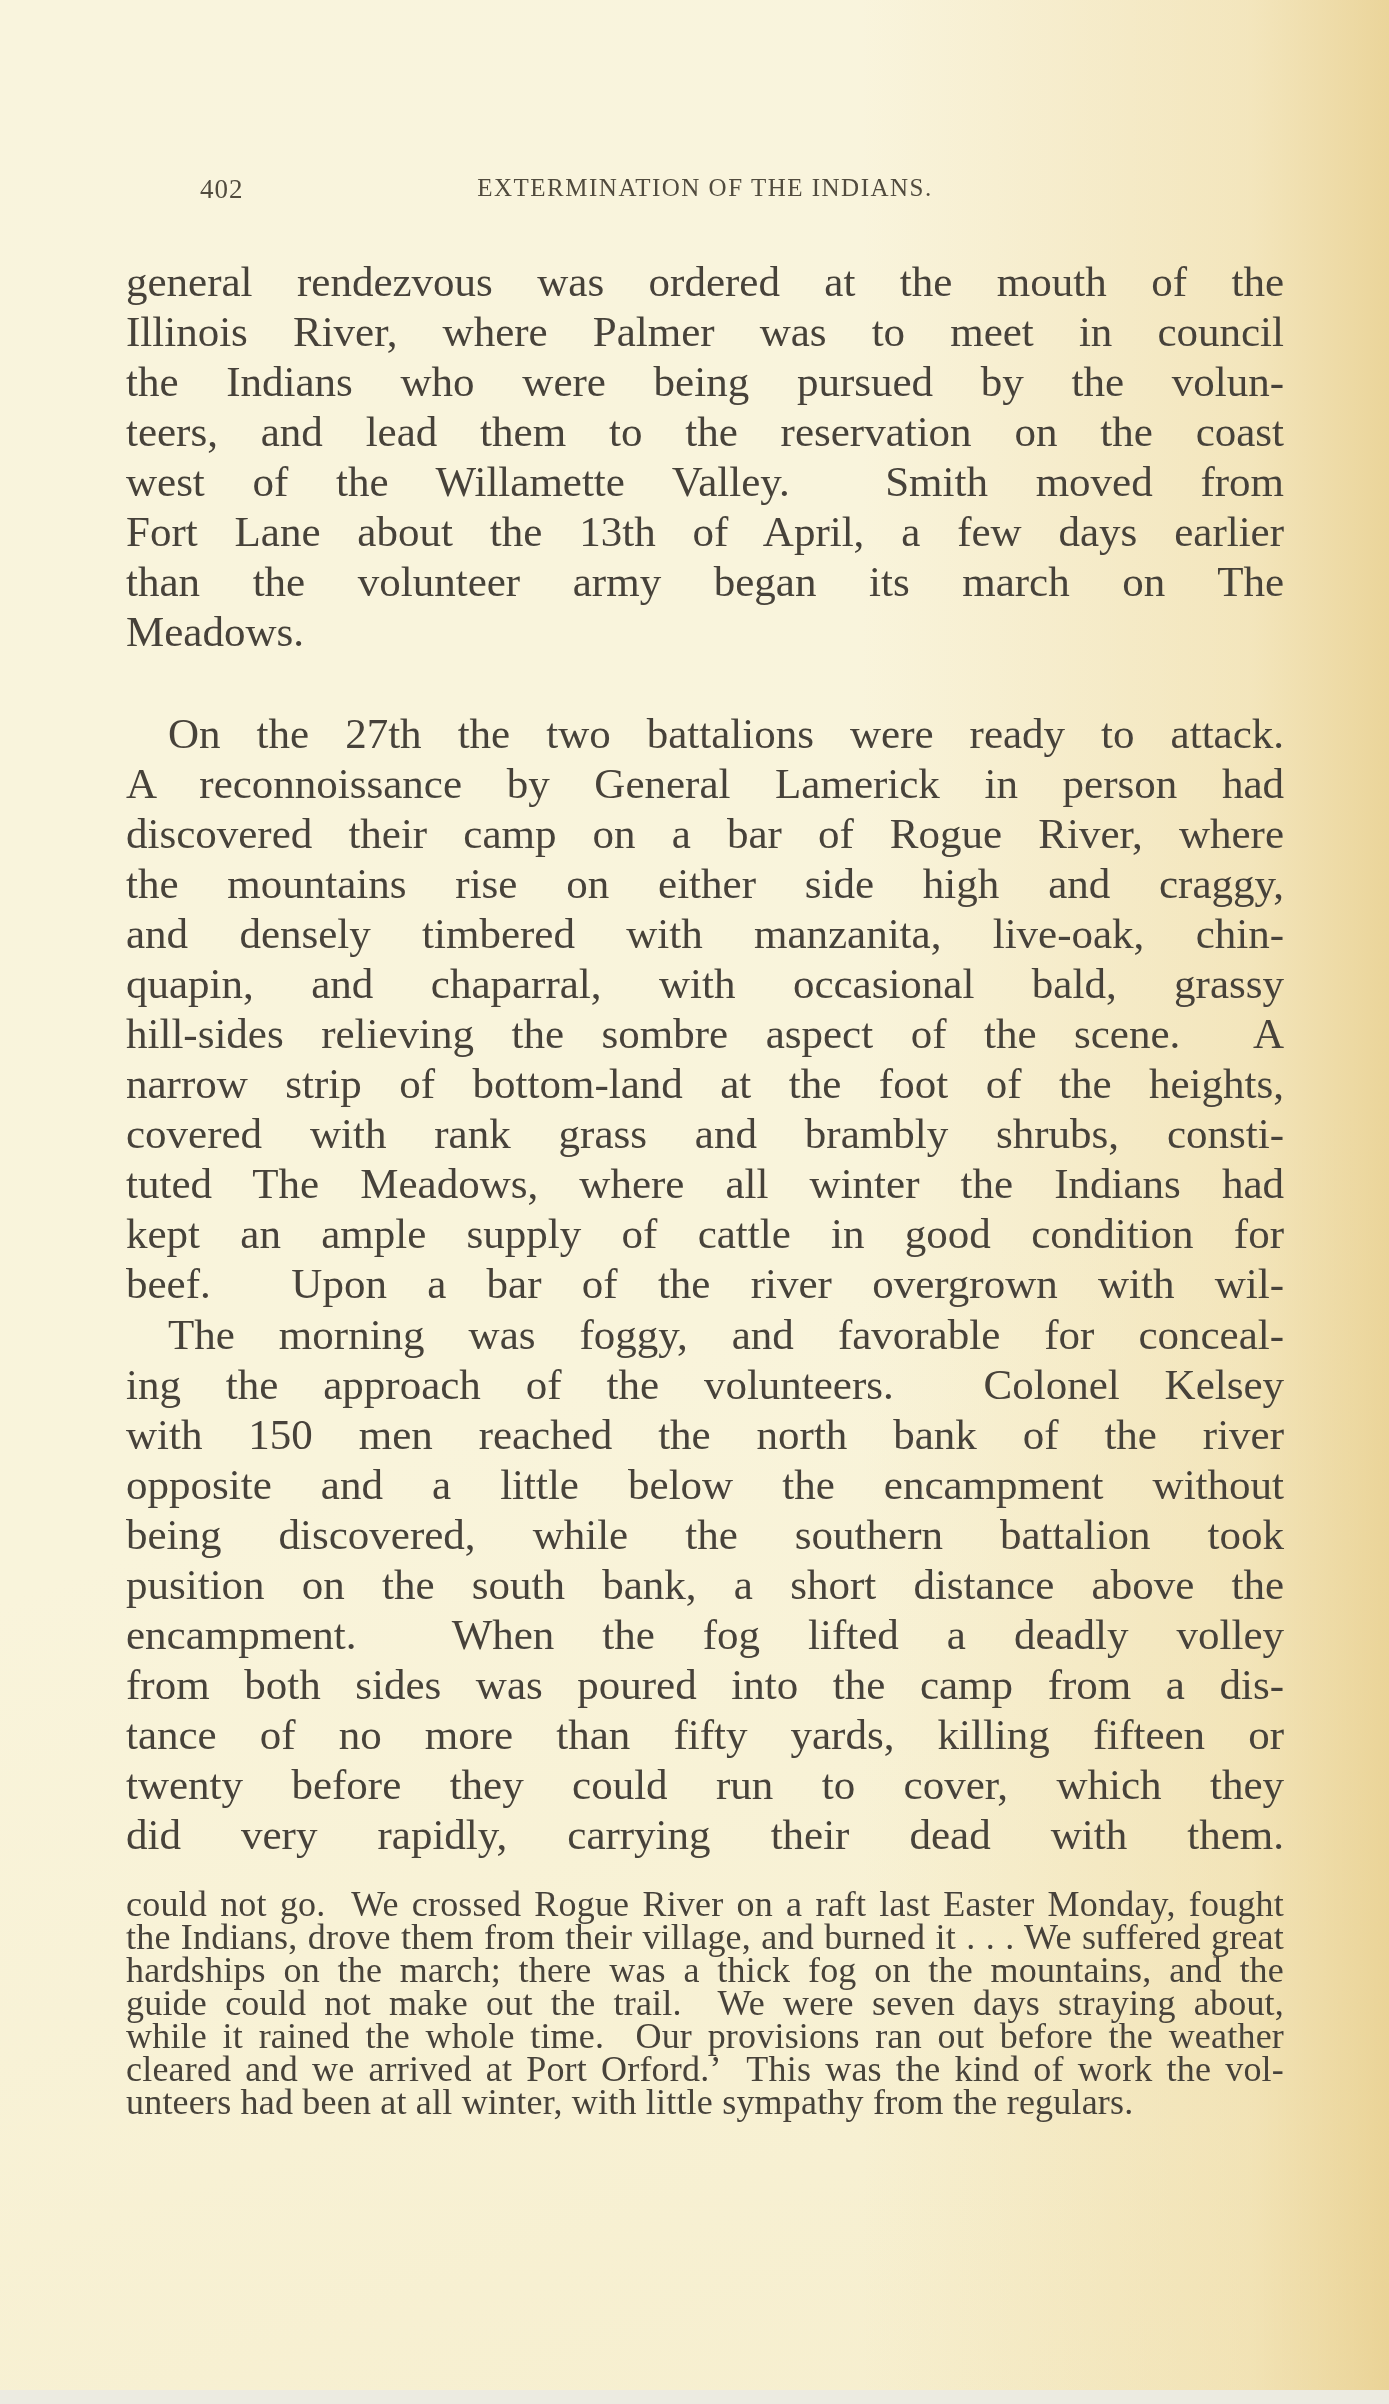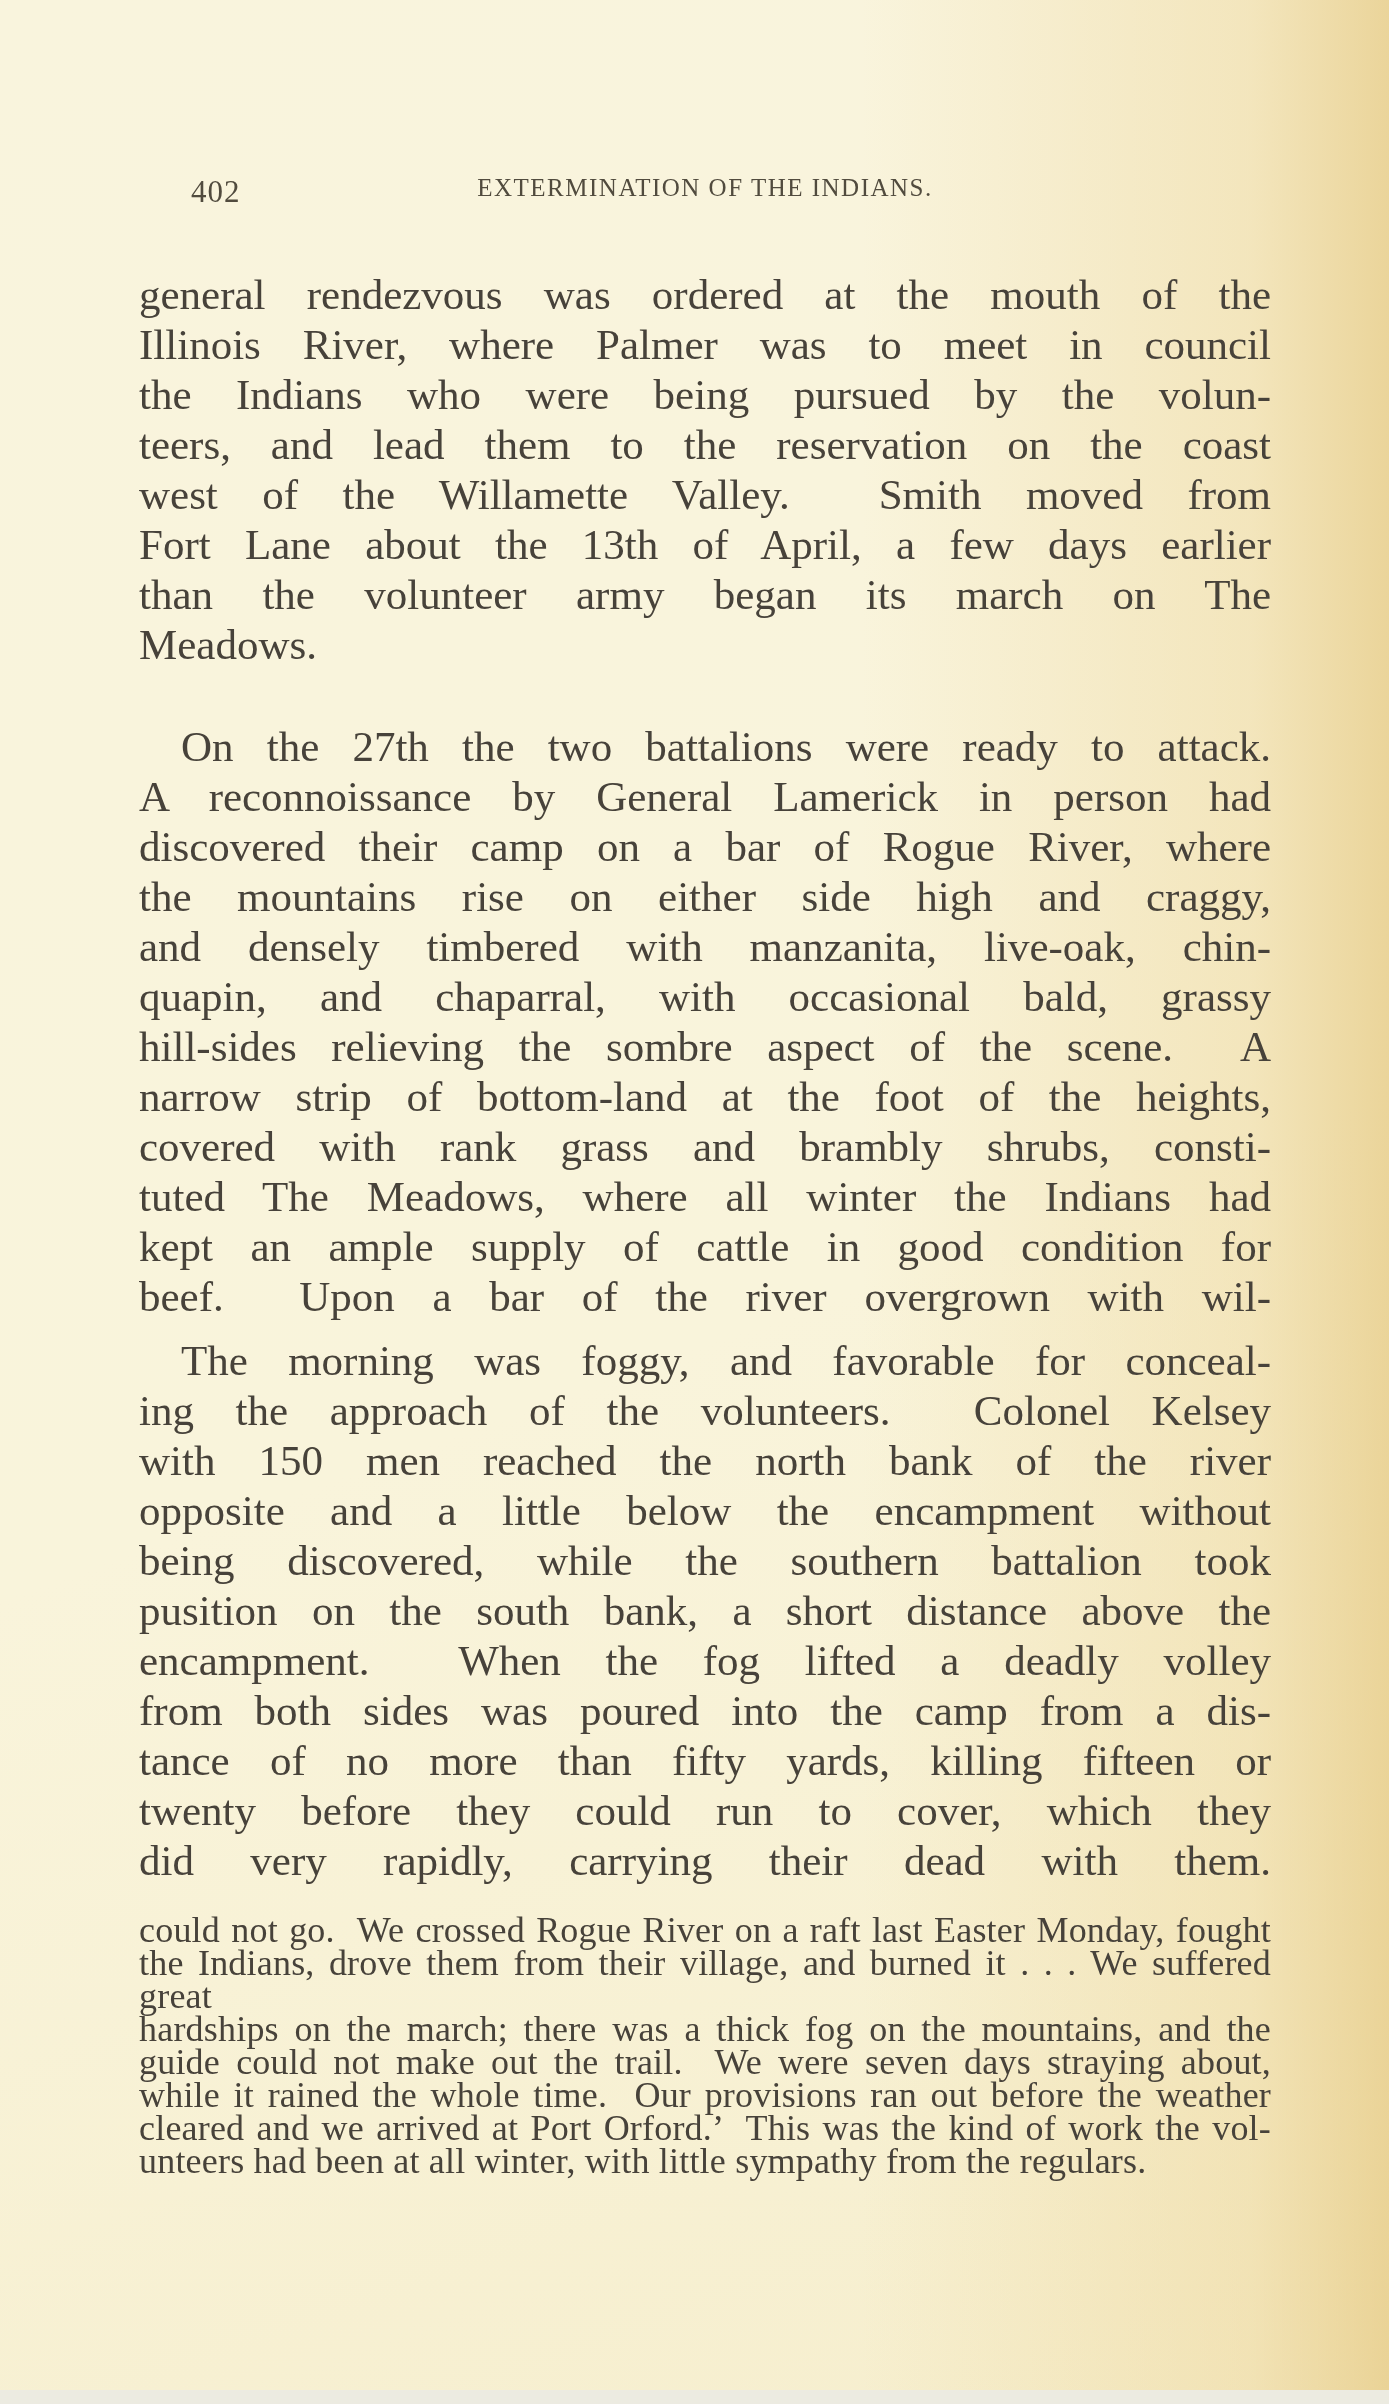--- a/index.html
+++ b/index.html
@@ -17,31 +17,31 @@
   .bottom-strip {
     position: absolute; left: 0; right: 0; bottom: 0; height: 14px;
     background: var(--bottom-strip, #ecebe1);
   }
   .running-header {
     position: absolute; left: 125px; top: 174px; width: 1160px; height: 44px;
     text-align: center; white-space: nowrap;
     color: var(--header-ink, #514b3e);
   }
   .pagenum {
-    position: absolute; left: 66px; top: 0;
-    font-size: 31px; letter-spacing: 1px;
+    position: absolute; left: 75px; top: 0;
+    font-size: 27px; letter-spacing: 1px;
   }
   .head {
     font-size: 25px; letter-spacing: 1.5px;
   }
   .body-text {
     position: absolute; left: 125px; top: 256px; width: 1160px;
     font-size: 43px; line-height: 50px;
   }
-  .para { margin: 14px; }
+  .para { margin: 1px; }
   .para.gap-after { margin-bottom: 52px; }
   .line {
     white-space: pre-wrap;
     text-align: justify; text-align-last: justify; text-justify: inter-word;
   }
   .line.flush-left { text-align-last: left; font-family: Liberation Serif, serif; }
   .line.first-indent { text-indent: 42px; }
   .footnote {
     margin-top: 28px;
     font-size: 36px; line-height: 33px;

